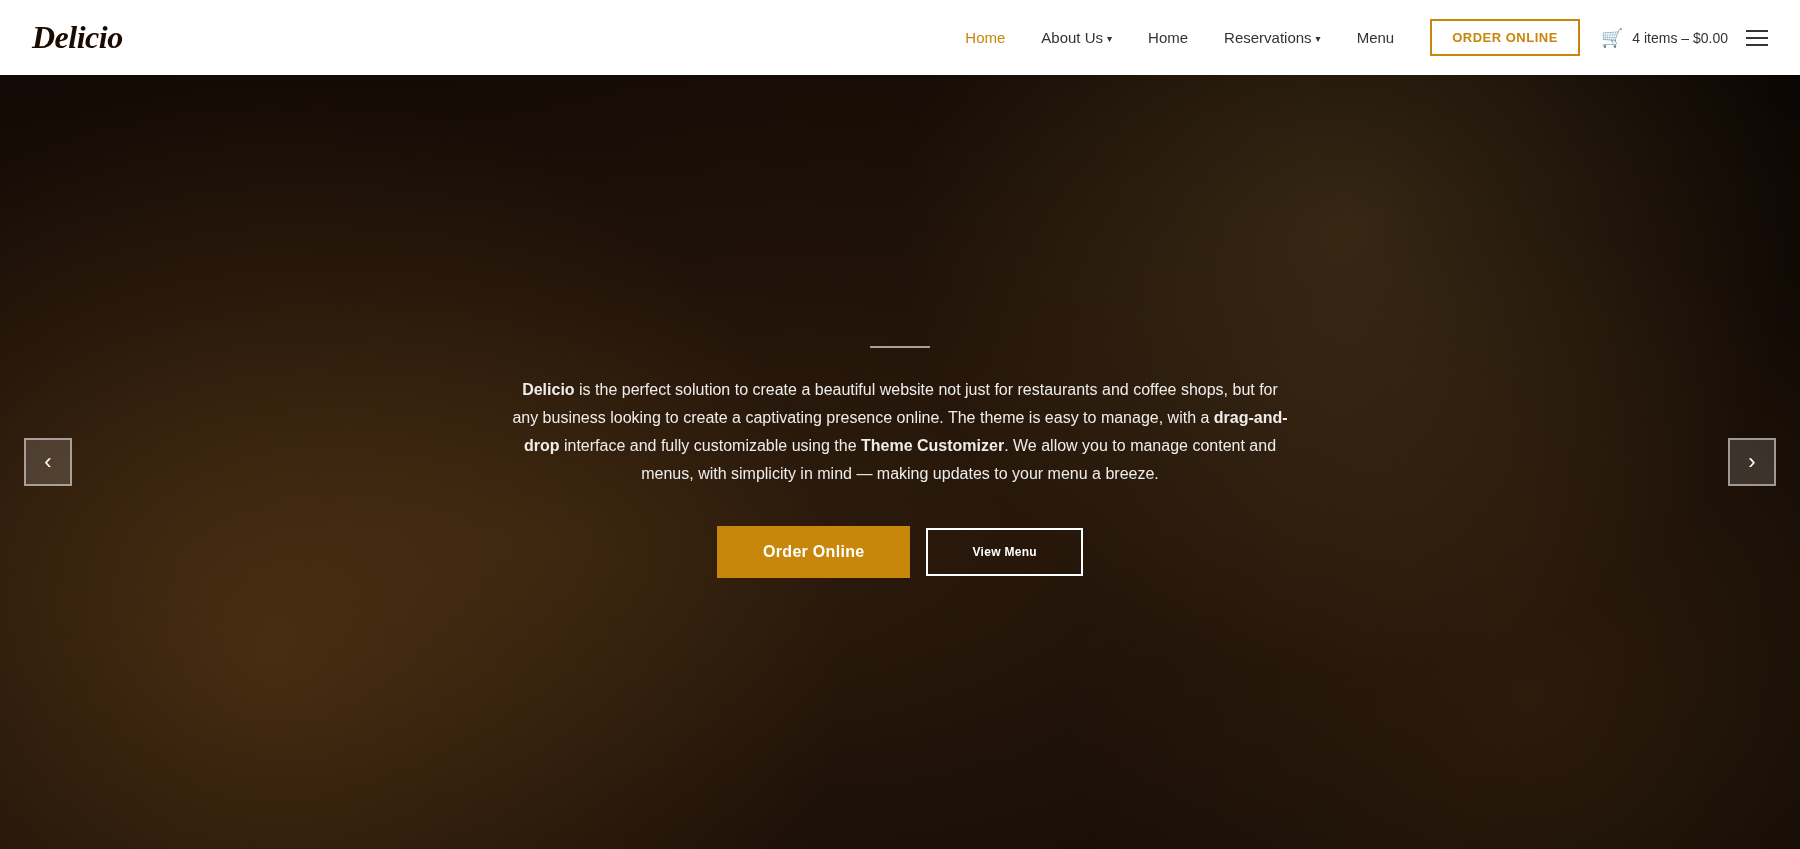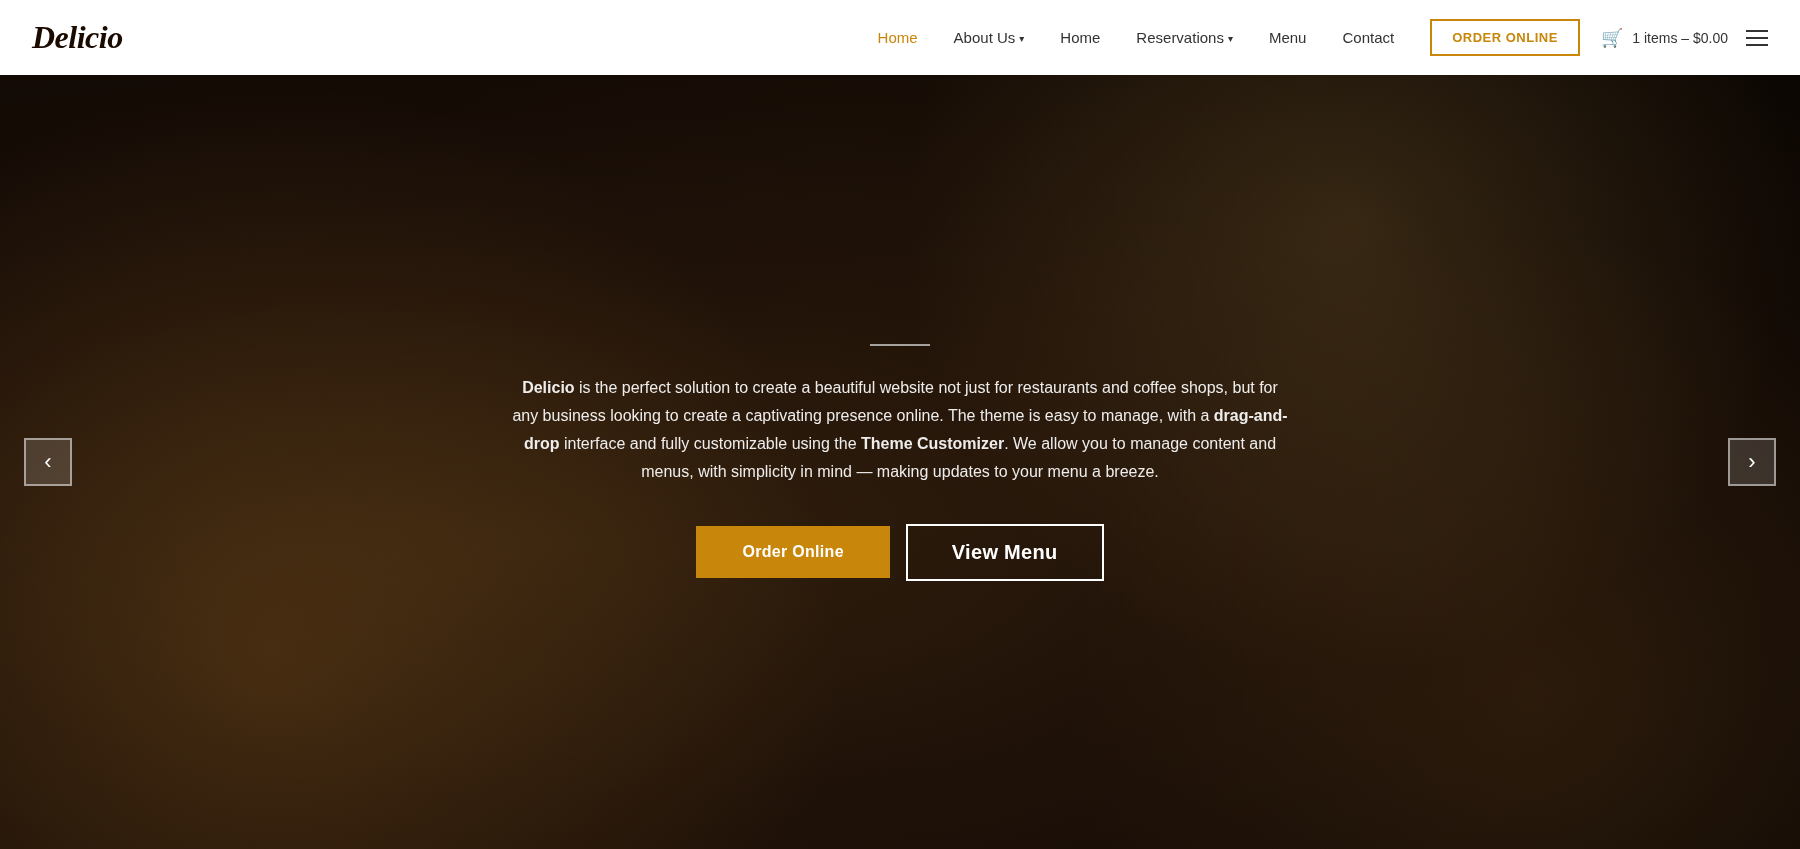--- a/index.html
+++ b/index.html
@@ -193,21 +193,21 @@
       font-weight: 700;
       cursor: pointer;
       letter-spacing: 0.3px;
     }
 
     .btn-menu {
       background: transparent;
       color: #fff;
       border: 2px solid #fff;
       padding: 15px 44px;
-      font-size: 20px;
+      font-size: 12px;
       font-weight: 600;
       cursor: pointer;
       letter-spacing: 0.3px;
     }
 
     
     .arrow {
       position: absolute;
       top: 50%;
       transform: translateY(-50%);
@@ -249,30 +249,27 @@
 
     <a class="nav-item">
       <span>Reservations</span>
       <span class="nav-chevron">▾</span>
     </a>
 
     <a class="nav-item">
       <span>Menu</span>
     </a>
 
-    <a class="nav-item">
-      <span>Contact</span>
-    </a>
   </nav>
 
   <button class="order-online-btn">ORDER ONLINE</button>
 
   <div class="cart-area">
     <span class="cart-icon">🛒</span>
-    <span>1 items – $0.00</span>
+    <span>4 items – $0.00</span>
   </div>
 
   <div class="hamburger">
     <span></span>
     <span></span>
     <span></span>
   </div>
 </header>
 
 <section class="hero">

